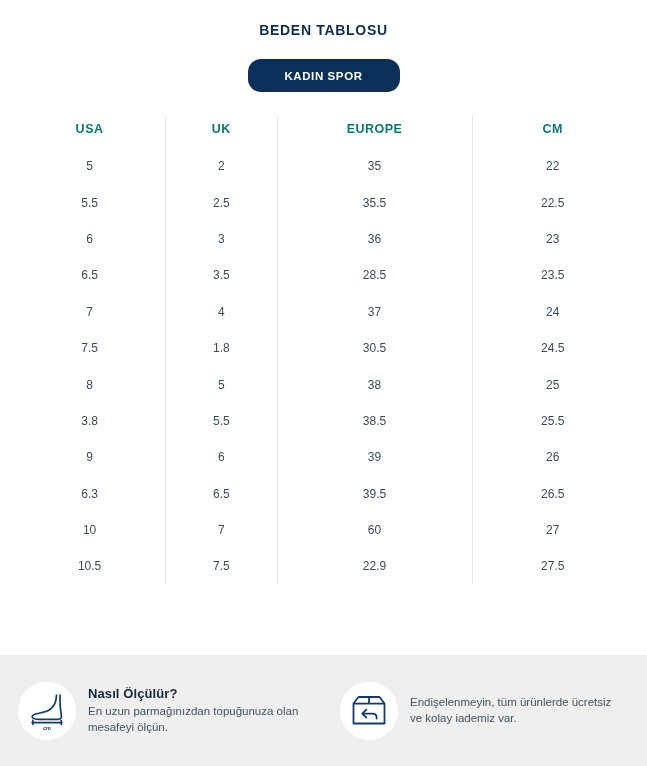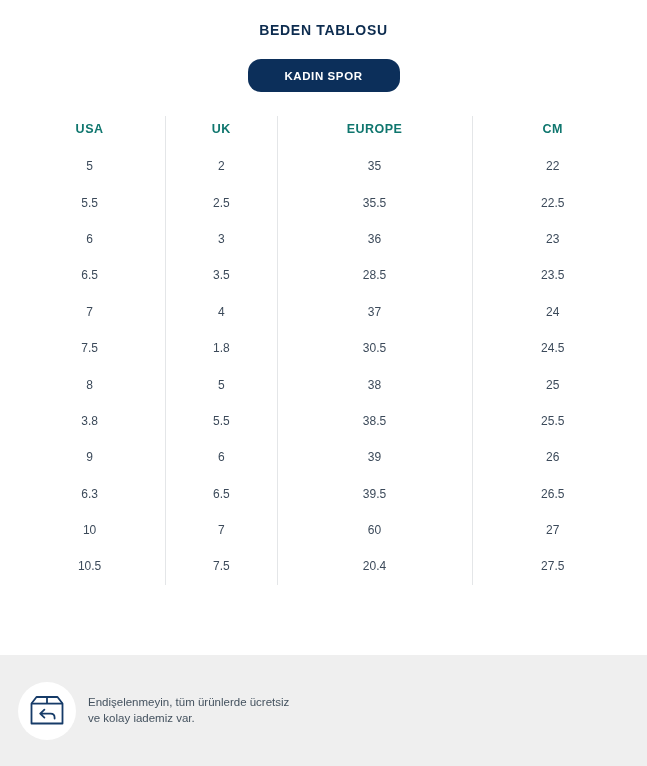--- a/index.html
+++ b/index.html
@@ -228,29 +228,44 @@
           </tr>
           <tr>
             <td>10</td>
             <td>7</td>
             <td>60</td>
             <td>27</td>
           </tr>
           <tr>
             <td>10.5</td>
             <td>7.5</td>
-            <td>20.4</td>
+            <td>22.9</td>
             <td>27.5</td>
           </tr>
         </tbody>
     </table>
   </div>
 
   <div class="footer">
 
+    <div class="feature first">
+      <div class="icon-circle">
+        <svg width="44" height="40" viewBox="0 0 44 40" fill="none" xmlns="http://www.w3.org/2000/svg" aria-hidden="true">
+          <path d="M31.5 4 C31.5 10, 29.5 15, 25 18.5 C21 21.5, 14 22, 10.5 23 C7.5 23.9, 6.5 25.5, 7.6 26.8 C8.6 28, 11 28.3, 14 28.3 L33 28.3 C35.4 28.3, 36.6 27.2, 36.4 25 C36.1 21.5, 35 17, 35 11 L35 4" stroke="#163b68" stroke-width="1.7" stroke-linecap="round" stroke-linejoin="round"></path>
+          <line x1="7" y1="31.6" x2="37" y2="31.6" stroke="#163b68" stroke-width="1.7" stroke-linecap="round"></line>
+          <line x1="7.9" y1="29.4" x2="7.9" y2="33.6" stroke="#163b68" stroke-width="1.6" stroke-linecap="round"></line>
+          <line x1="36.2" y1="29.4" x2="36.2" y2="33.6" stroke="#163b68" stroke-width="1.6" stroke-linecap="round"></line>
+          <text x="22" y="38.6" font-family="'Liberation Sans', sans-serif" font-size="5.4" font-weight="bold" fill="#163b68" text-anchor="middle">cm</text>
+        </svg>
+      </div>
+      <div class="feature-text">
+        <h4>Nasıl Ölçülür?</h4>
+        <p>En uzun parmağınızdan topuğunuza olan mesafeyi ölçün.</p>
+      </div>
+    </div>
 
     <div class="feature second">
       <div class="icon-circle">
         <svg width="40" height="38" viewBox="0 0 40 38" fill="none" xmlns="http://www.w3.org/2000/svg" aria-hidden="true">
           <path d="M4.5 11.5 L9.5 5 L30.5 5 L35.5 11.5 L35.5 31.5 L4.5 31.5 Z" stroke="#163b68" stroke-width="1.8" stroke-linejoin="round"></path>
           <line x1="4.5" y1="11.6" x2="35.5" y2="11.6" stroke="#163b68" stroke-width="1.8"></line>
           <line x1="20" y1="5" x2="20" y2="11.6" stroke="#163b68" stroke-width="1.8"></line>
           <path d="M13.2 21.6 L17.4 17.6 M13.2 21.6 L17.4 25.6 M13.2 21.6 L23.6 21.6 C26.2 21.6, 27.6 23.2, 27.6 25.8 L27.6 26.6" stroke="#163b68" stroke-width="1.8" stroke-linecap="round" stroke-linejoin="round"></path>
         </svg>
       </div>

